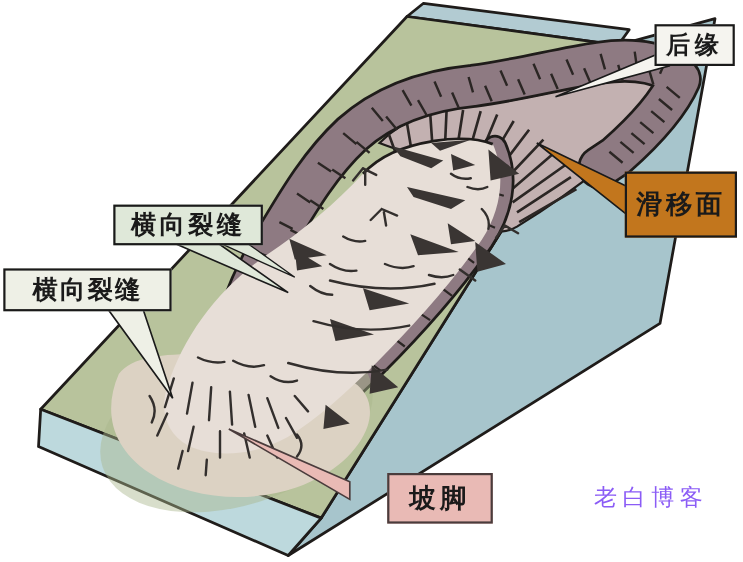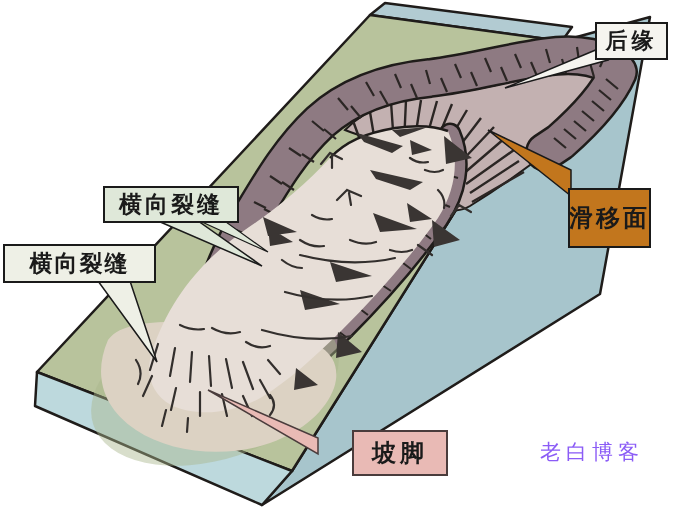--- a/index.html
+++ b/index.html
@@ -3,21 +3,21 @@
 <meta charset="utf-8">
 <style>
   html,body{margin:0;padding:0;background:#fff;}
   .stage{position:relative;width:675px;height:511px;background:#ffffff;overflow:hidden;
          font-family:"Liberation Serif", serif;}
   .stage svg{position:absolute;left:0;top:0;}
   .callout{position:absolute;display:flex;align-items:center;justify-content:center;
            border:2px solid #1a1a1a;color:#1a1a1a;font-weight:bold;
            font-family:"Liberation Serif", serif;box-sizing:border-box;white-space:nowrap;}
   .co-rear{left:595px;top:22px;width:73px;height:38px;background:#f5f4ef;font-size:22px;letter-spacing:4px;}
-  .co-slide{left:568px;top:156px;width:83px;height:60px;background:#c2761d;font-size:24px;letter-spacing:3px;margin-top:32px;}
+  .co-slide{left:568px;top:156px;width:102px;height:60px;background:#c2761d;font-size:24px;letter-spacing:3px;}
   .co-trans{left:103px;top:186px;width:136px;height:37px;background:#dfe8d9;font-size:23px;letter-spacing:3px;}
   .co-radial{left:3px;top:244px;width:153px;height:39px;background:#eef0e6;font-size:23px;letter-spacing:2px;}
   .co-toe{left:312px;top:430px;width:96px;height:46px;background:#e9bab5;border-color:#4a3c3c;font-size:24px;letter-spacing:4px;margin-left:40px;}
   .wm{position:absolute;color:#8b5cf6;font-family:Liberation Mono, monospace;}
   .wm1{left:540px;top:438px;font-size:21px;letter-spacing:5px;}
   .wm2{left:490px;top:470px;font-size:23px;letter-spacing:1px;}
 </style>
 </head>
 <body>
 

